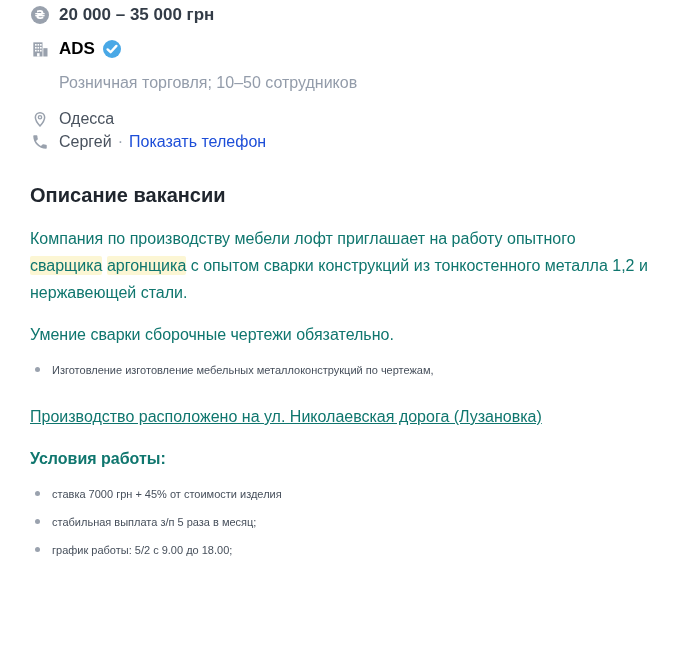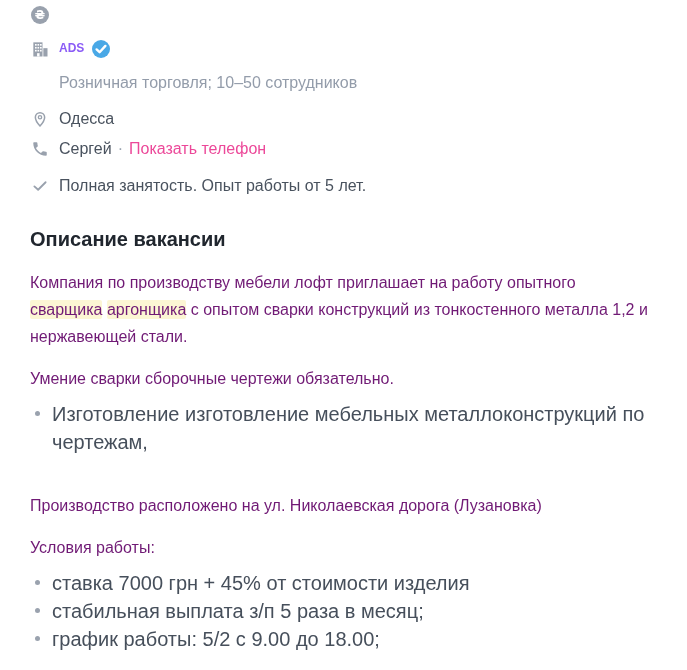--- a/index.html
+++ b/index.html
@@ -43,78 +43,78 @@
     display: inline-block;
   }
   .salary {
     font-size: 17px;
     font-weight: 700;
     color: #333c47;
     line-height: 21px;
   }
   .company-line { display: flex; align-items: center; }
   .company-name {
-    font-size: 12px;
-    font-weight: 700;
-    color: #8b5cf6;
+    font-size: 17px;
+    font-weight: 700;
+    color: #000000;
     line-height: 21px;
     text-decoration: none;
     cursor: pointer;
   }
   .verified { margin-left: 8px; display: inline-flex; }
   .industry {
     font-size: 16px;
     color: #939caa;
     line-height: 21px;
     margin-top: 13px;
   }
   .meta-text {
     font-size: 16px;
     color: #49525e;
     line-height: 21px;
   }
   .phone-sep { color: #9aa3b0; margin: 0 6px; }
   .phone-link {
-    color: #ec4899;
+    color: #1d4ed8;
     text-decoration: none;
     cursor: pointer;
   }
-  .row-city { margin-bottom: 9px; text-align: center; }
+  .row-city { margin-bottom: 2px; text-align: center; }
   .row-company { margin-bottom: 15px; }
   .row-phone { margin-bottom: 16px; }
 
   
   h1.desc-title {
     font-size: 20px;
     font-weight: 700;
     color: #20262e;
     margin: 28px 0 4px 0;
     line-height: 30px;
   }
   p.para {
     font-size: 16px;
     line-height: 27px;
-    color: #701a75;
+    color: #0f766e;
     margin-top: 15px;
   }
-  p.para.mt-lg { margin-top: 36px; }
-  .bold { font-weight: 400; color: #3c4550; }
+  p.para.mt-lg { margin-top: 19px; text-decoration: underline; }
+  .bold { font-weight: 700; color: #3c4550; }
   .hl {
     background: #fcf6d4;
     border-radius: 2px;
     padding: 1px 0;
   }
   ul.dots {
     list-style: none;
     margin-top: 8px;
   }
   ul.dots li {
     position: relative;
     padding-left: 22px;
-    font-size: 20px;
+    font-size: 11px;
     line-height: 28px;
     color: #464f5b;
   }
   ul.dots li::before {
     content: "";
     position: absolute;
     left: 5px;
     top: 11px;
     width: 5px;
     height: 5px;
@@ -124,20 +124,21 @@
 </style>
 </head>
 <body>
 
 <div class="page">
 
   <div class="meta-row">
     <span class="ic-col">
       <span class="coin">₴</span>
     </span>
+    <span class="salary">20 000 – 35 000 грн</span>
   </div>
 
   <div class="meta-row row-company">
     <span class="ic-col">
       <svg width="20" height="20" viewBox="0 0 24 24">
         <g fill="#99a1ad">
           <path d="M4 4h11v17H4z"></path>
           <path d="M16 11h5v10h-5z"></path>
         </g>
         <g fill="#ffffff">
@@ -182,28 +183,20 @@
     <span class="ic-col">
       <svg width="18" height="18" viewBox="0 0 24 24">
         <path fill="#99a1ad" d="M6.62 10.79c1.44 2.83 3.76 5.14 6.59 6.59l2.2-2.2c.27-.27.67-.36 1.02-.24 1.12.37 2.33.57 3.57.57.55 0 1 .45 1 1V20c0 .55-.45 1-1 1-9.39 0-17-7.61-17-17 0-.55.45-1 1-1h3.5c.55 0 1 .45 1 1 0 1.25.2 2.45.57 3.57.11.35.03.74-.25 1.02l-2.2 2.2z"></path>
       </svg>
     </span>
     <span class="meta-text">
       <span>Сергей</span><span class="phone-sep">·</span><a class="phone-link">Показать телефон</a>
     </span>
   </div>
 
-  <div class="meta-row">
-    <span class="ic-col">
-      <svg width="18" height="18" viewBox="0 0 24 24">
-        <path d="M4.5 12.5 L9.5 17 L19.5 7" fill="none" stroke="#99a1ad" stroke-width="2.4" stroke-linecap="round" stroke-linejoin="round"></path>
-      </svg>
-    </span>
-    <span class="meta-text">Полная занятость. Опыт работы от 5 лет.</span>
-  </div>
 
   <div class="content">
     <h1 class="desc-title">Описание вакансии</h1>
 
     <p class="para"><span>Компания по производству мебели лофт приглашает на работу опытного </span><span class="hl">сварщика</span><span> </span><span class="hl">аргонщика</span><span> с опытом сварки конструкций из тонкостенного металла 1,2 и нержавеющей стали.</span></p>
 
     <p class="para">Умение сварки сборочные чертежи обязательно.</p>
 
     <ul class="dots">
       <li>Изготовление изготовление мебельных металлоконструкций по чертежам,</li>

